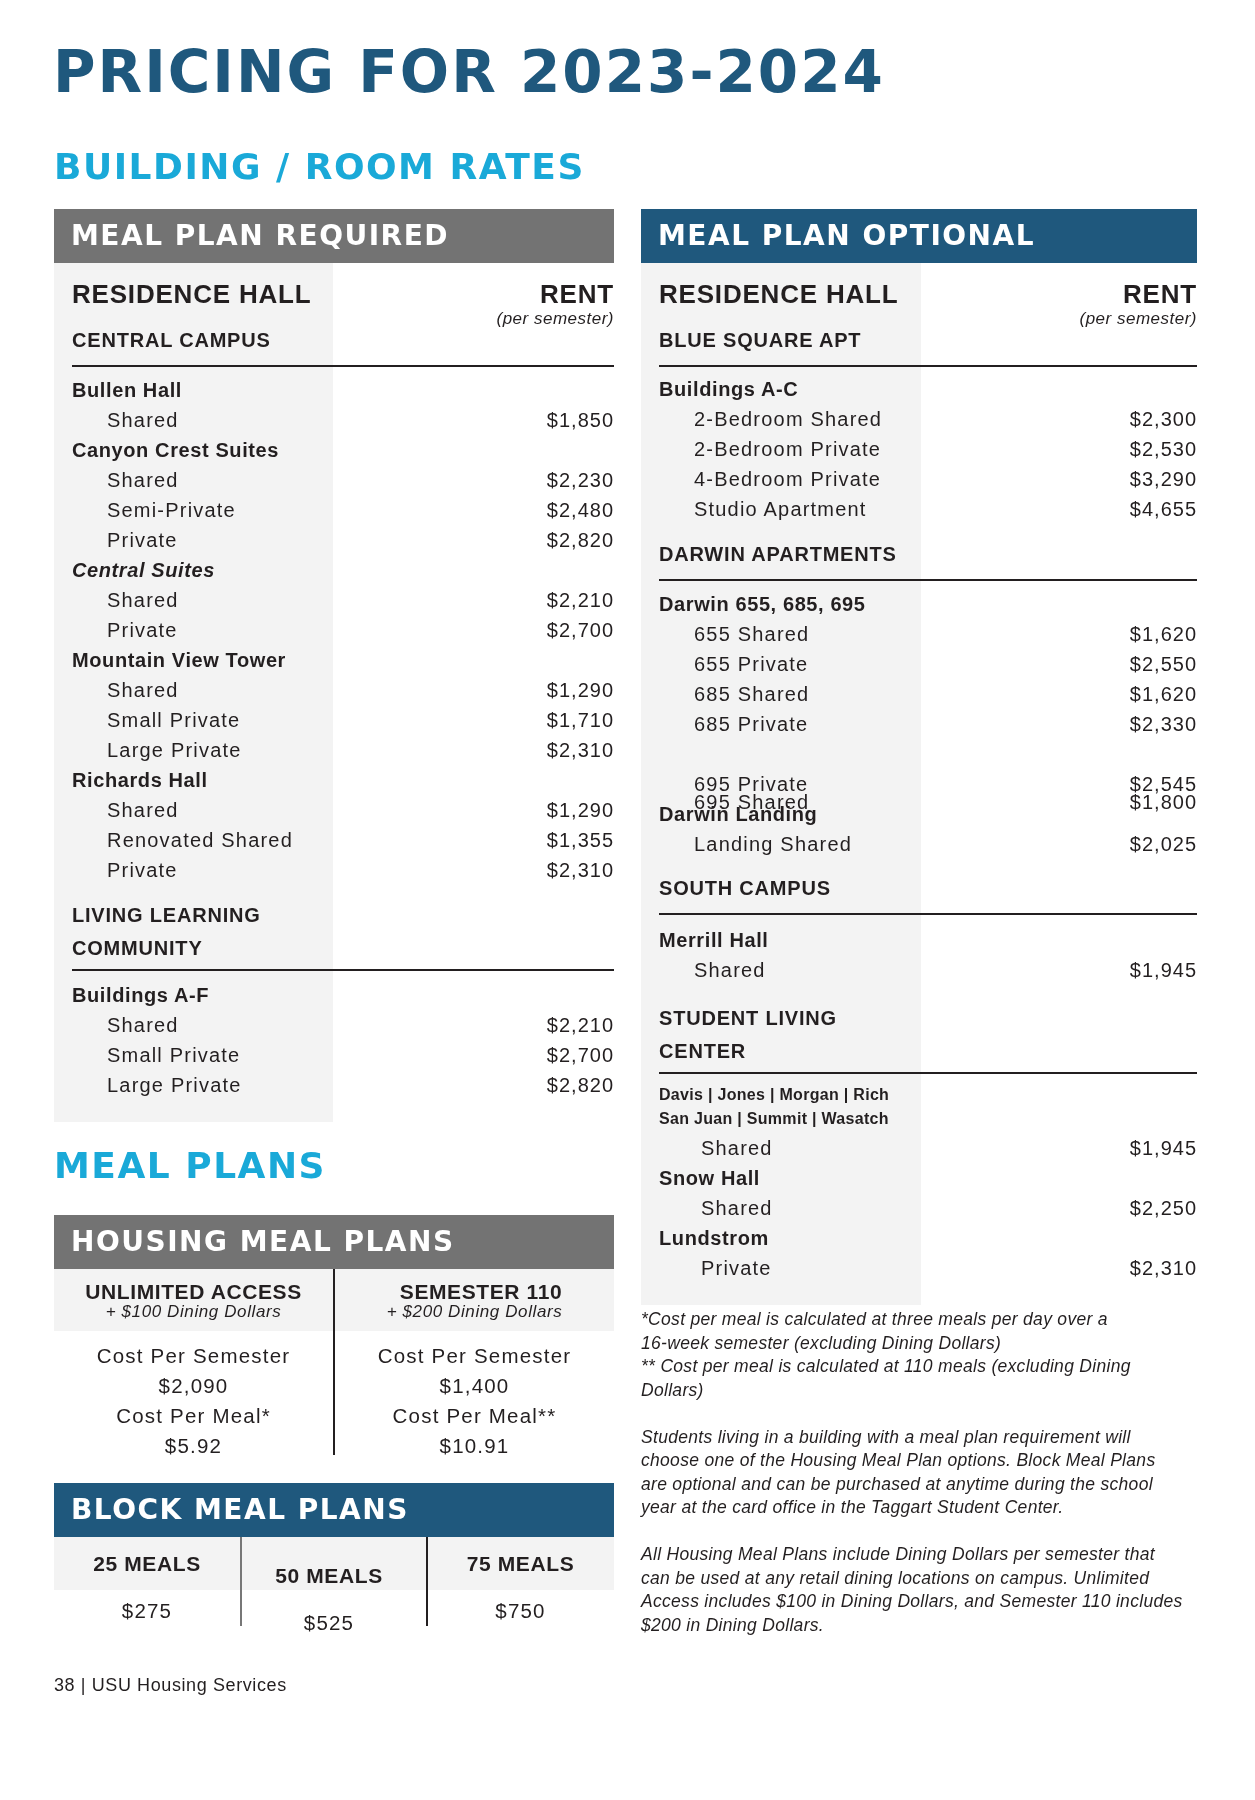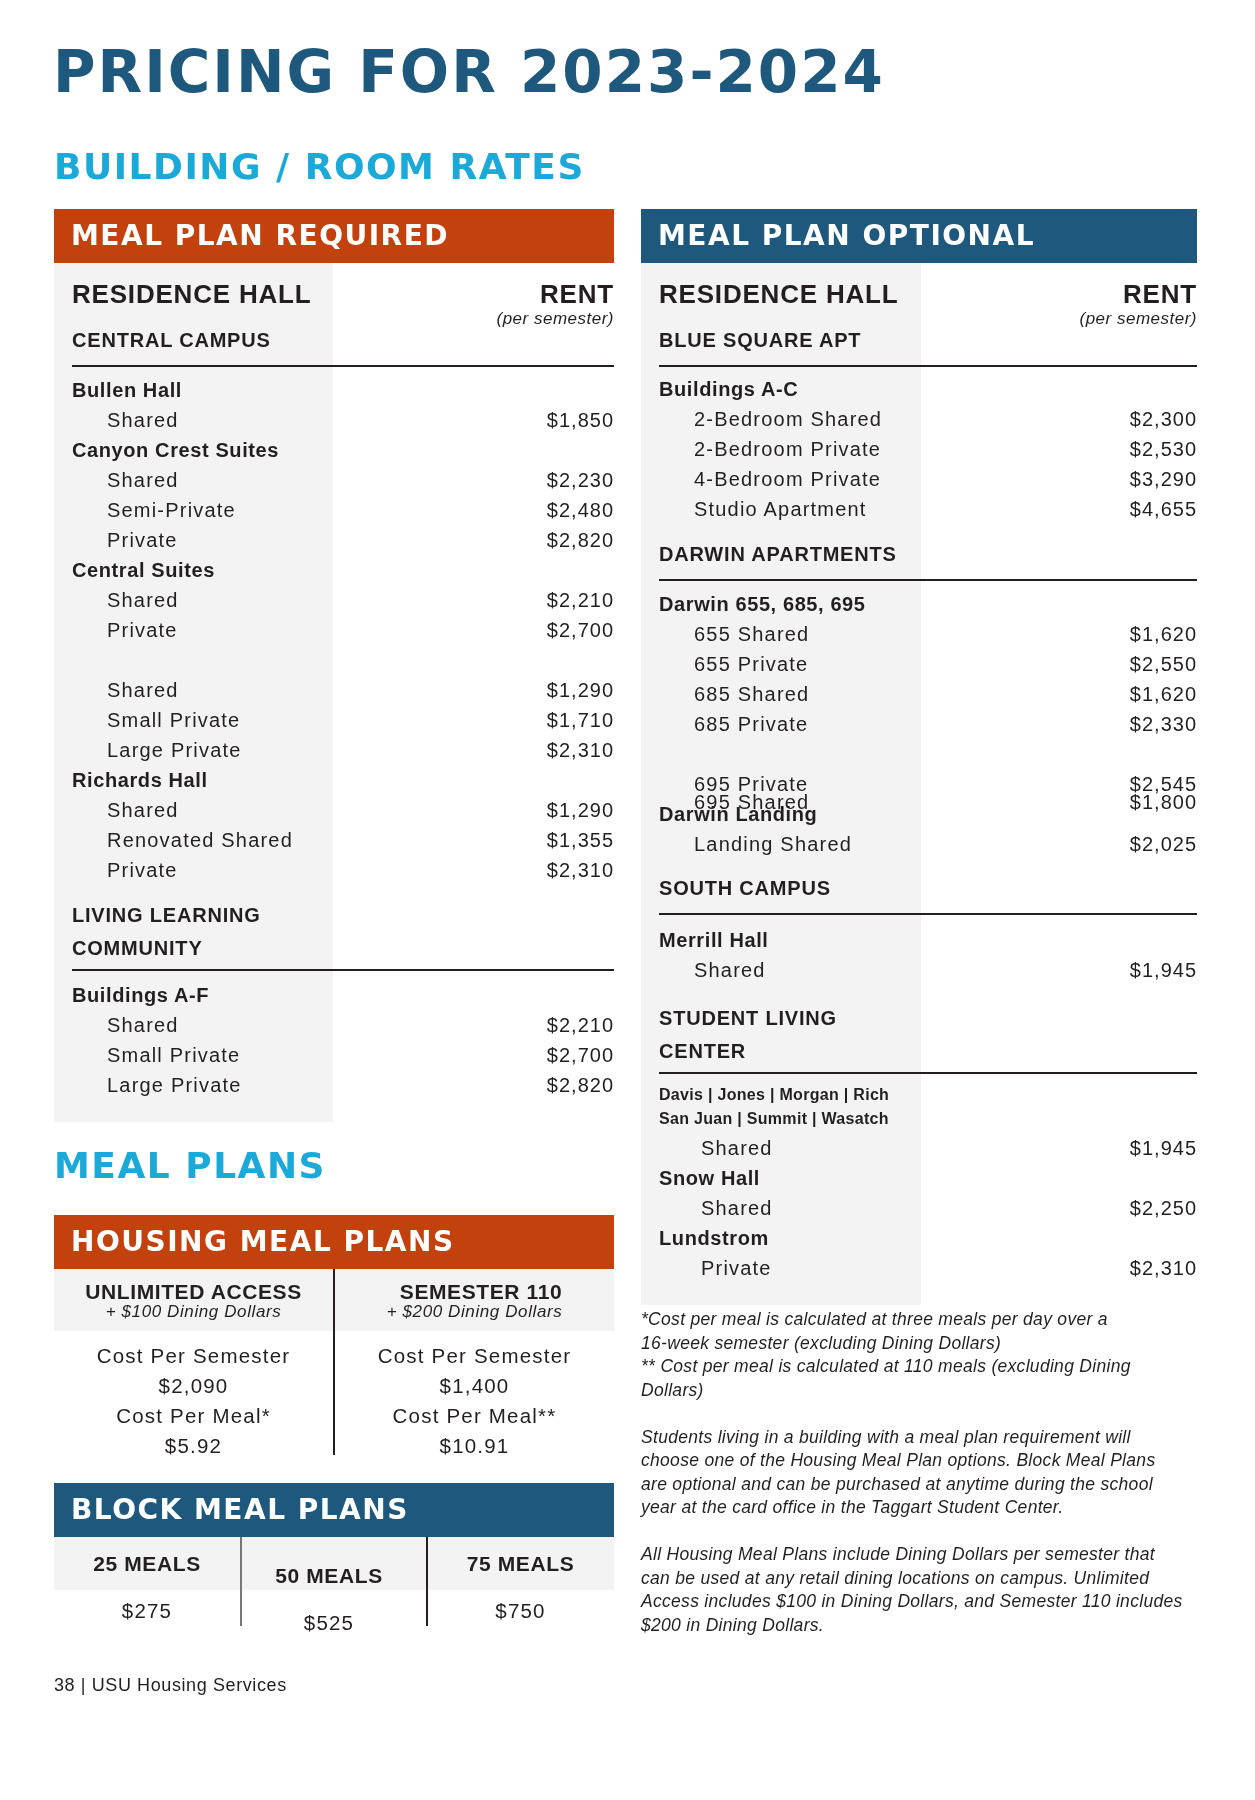--- a/index.html
+++ b/index.html
@@ -4,21 +4,21 @@
 <style>
   * { box-sizing: border-box; margin: 0; padding: 0; }
   html, body { width: 1255px; height: 1800px; background: #ffffff; overflow: hidden; }
   body { position: relative; font-family: "Liberation Sans", sans-serif; color: #231f20; }
 
   .title { position: absolute; left: 53px; top: 38px; font-family: "DejaVu Sans", sans-serif; font-weight: bold; font-size: 58px; letter-spacing: 2px; color: #1f587d; white-space: nowrap; }
   .subtitle { position: absolute; left: 54px; top: 146px; font-family: "DejaVu Sans", sans-serif; font-weight: bold; font-size: 36px; letter-spacing: 1.5px; color: #1aa9d8; white-space: nowrap; }
   .section2 { position: absolute; left: 54px; top: 1145px; font-family: "DejaVu Sans", sans-serif; font-weight: bold; font-size: 36px; letter-spacing: 1.5px; color: #1aa9d8; white-space: nowrap; }
 
   .bar { position: absolute; height: 54px; color: #fff; font-family: "DejaVu Sans", sans-serif; font-weight: bold; font-size: 28px; letter-spacing: 1.5px; padding-left: 17px; line-height: 54px; white-space: nowrap; }
-  .bar.light { background: #c2410c; }
+  .bar.light { background: #737373; }
   .bar.dark { background: #1f587d; }
 
   .panel { position: absolute; }
   .graycol { position: absolute; left: 0; top: 0; background: #f3f3f3; }
 
   .hdr-left { position: absolute; font-weight: bold; font-size: 26px; letter-spacing: 0.8px; color: #231f20; }
   .hdr-rent { position: absolute; right: 0; text-align: right; font-weight: bold; font-size: 26px; letter-spacing: 0.8px; }
   .hdr-per { position: absolute; right: 0; text-align: right; font-style: italic; font-size: 17px; letter-spacing: 0.5px; }
   .campus { position: absolute; font-weight: bold; font-size: 20px; letter-spacing: 0.8px; line-height: 30px; }
   .divider { position: absolute; height: 1.5px; background: #231f20; }
@@ -75,30 +75,33 @@
       <span class="price">$2,230</span>
     </div>
   <div class="row" style="top:232px;">
       <span class="lbl sub">Semi-Private</span>
       <span class="price">$2,480</span>
     </div>
   <div class="row" style="top:262px;">
       <span class="lbl sub">Private</span>
       <span class="price">$2,820</span>
     </div>
-  <div class="row" style="top:292px;">
+  <div class="row" style="top:292px;font-style:italic;">
       <span class="lbl bld">Central Suites</span>
     </div>
   <div class="row" style="top:322px;">
       <span class="lbl sub">Shared</span>
       <span class="price">$2,210</span>
     </div>
   <div class="row" style="top:352px;">
       <span class="lbl sub">Private</span>
       <span class="price">$2,700</span>
+    </div>
+  <div class="row" style="top:382px;">
+      <span class="lbl bld">Mountain View Tower</span>
     </div>
   <div class="row" style="top:412px;">
       <span class="lbl sub">Shared</span>
       <span class="price">$1,290</span>
     </div>
   <div class="row" style="top:442px;">
       <span class="lbl sub">Small Private</span>
       <span class="price">$1,710</span>
     </div>
   <div class="row" style="top:472px;">

